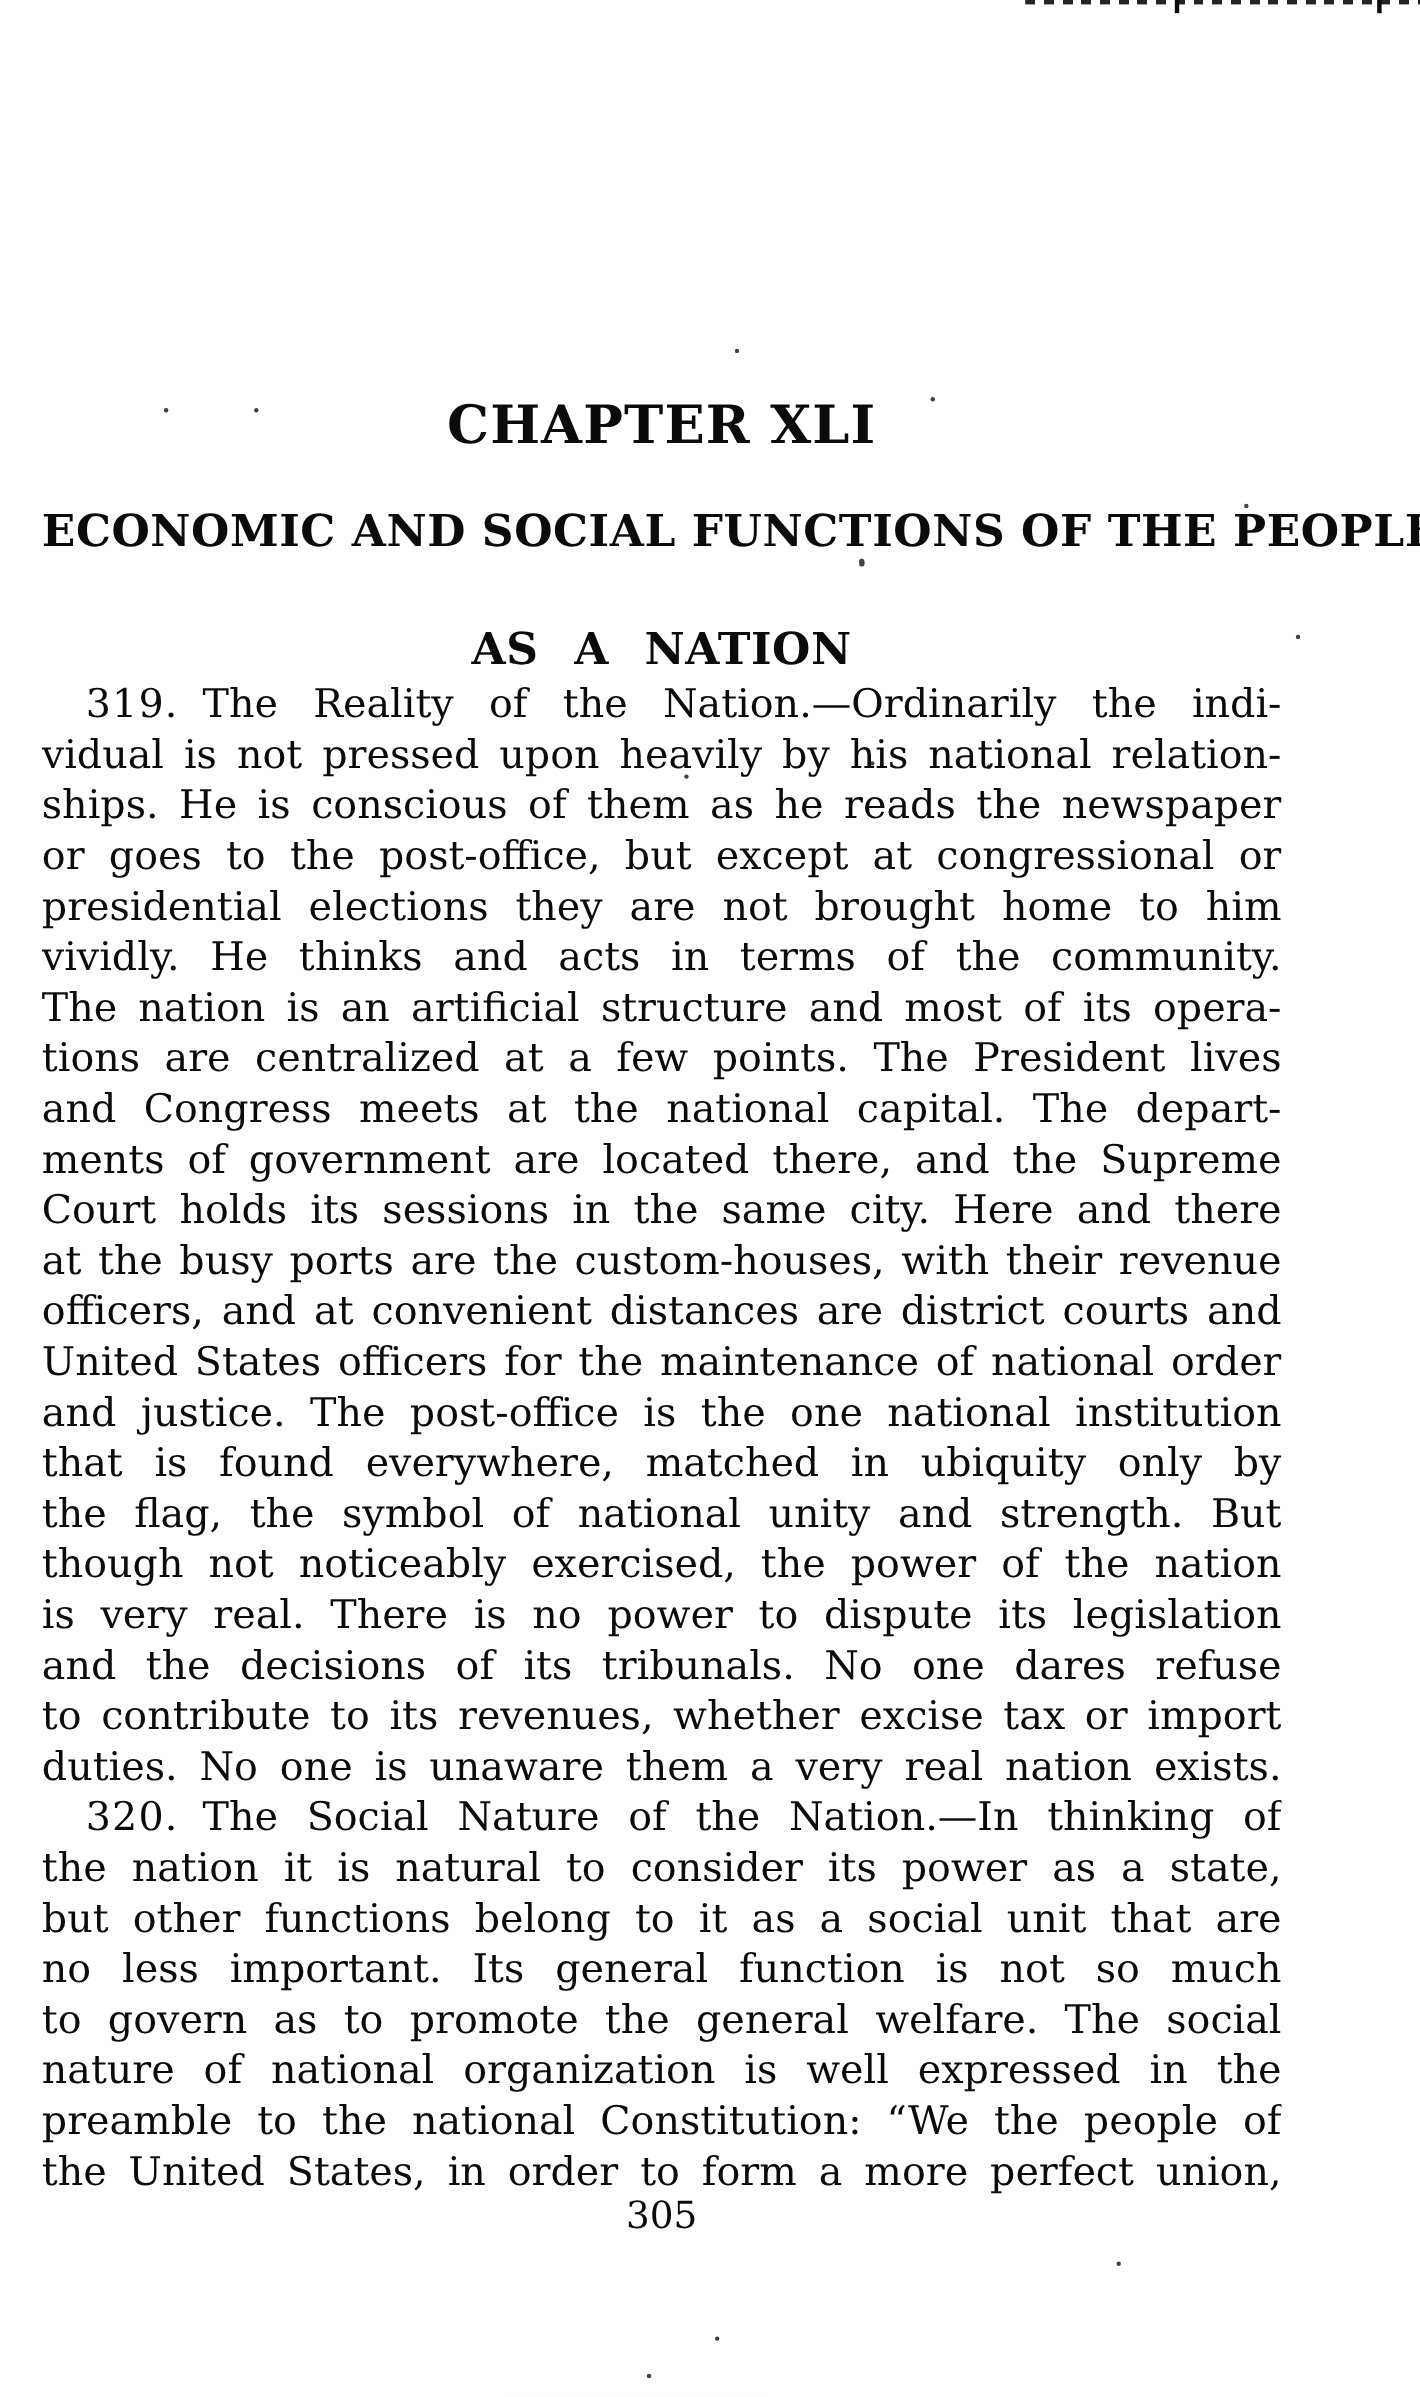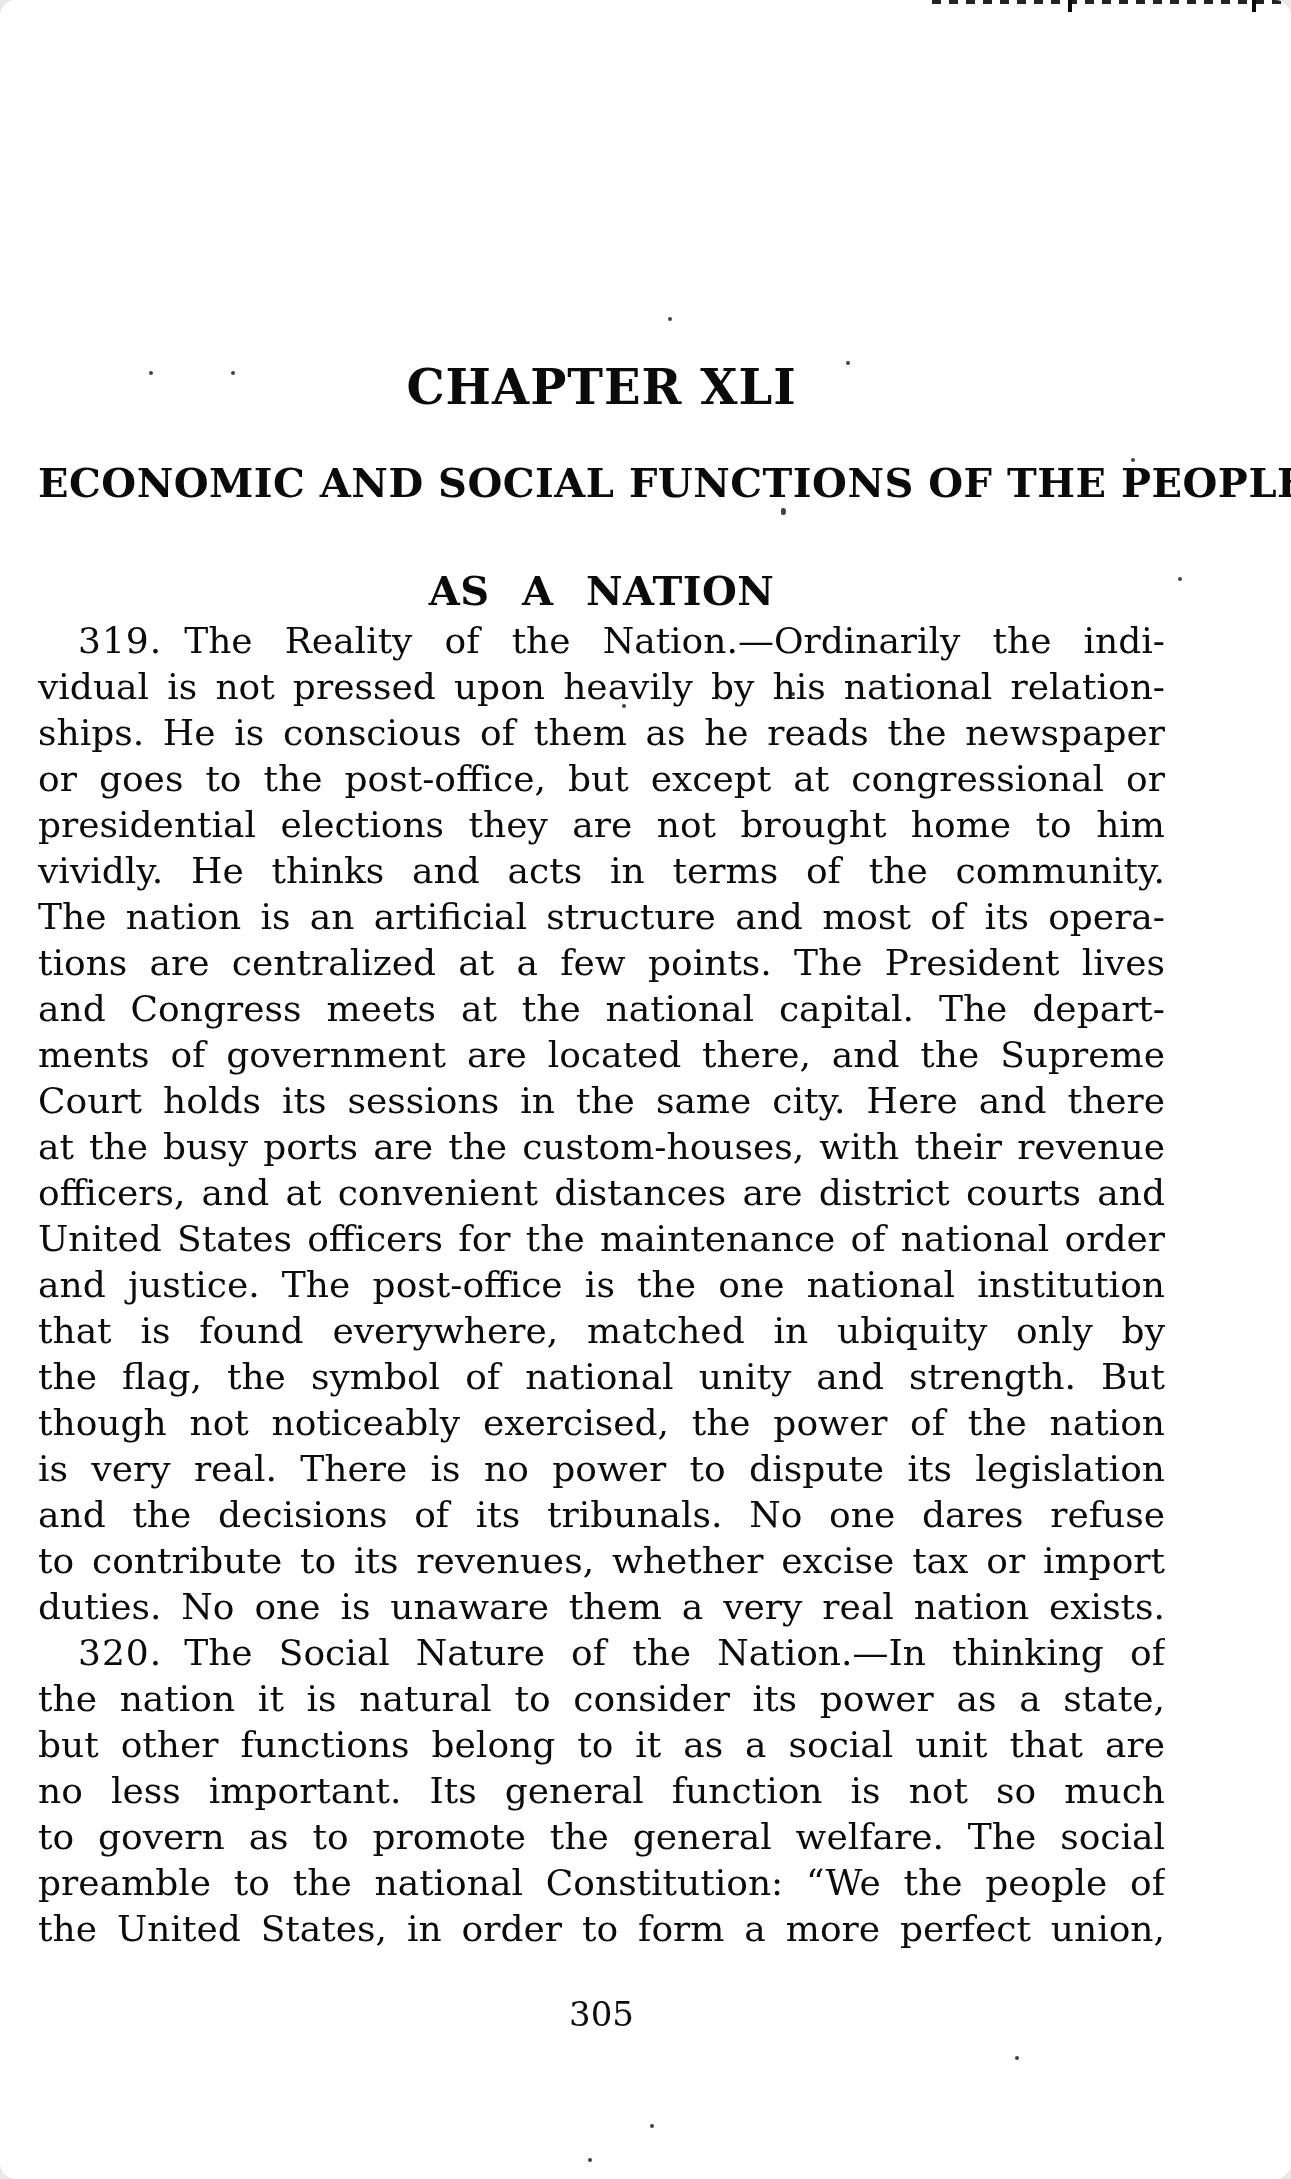--- a/index.html
+++ b/index.html
@@ -4,21 +4,20 @@
 <style>
   html, body { margin: 0; padding: 0; background: #e8e8e8; }
   .page {
     position: relative;
     width: 1291px;
     height: 2179px;
     background: #ffffff;
     overflow: hidden;
     font-family: "DejaVu Serif", serif;
     color: #0b0b0b;
-    border-radius: 16px;
   }
 
   
   .chapter {
     position: absolute;
     left: 38px; width: 1127px; top: 360px;
     margin: 0;
     font-size: 48px; line-height: 54px;
     font-weight: bold;
     text-align: center;
@@ -151,20 +150,21 @@
         <div class="bl">duties.  No one is unaware them a very real nation exists.</div>
       </div>
 
     <div class="first-line"><span class="sec-num">320.</span><span class="run-head">The Social Nature of the Nation.</span><span>—In thinking of</span></div>
 
     <div>
         <div class="bl">the nation it is natural to consider its power as a state,</div>
         <div class="bl">but other functions belong to it as a social unit that are</div>
         <div class="bl">no less important.  Its general function is not so much</div>
         <div class="bl">to govern as to promote the general welfare.  The social</div>
+        <div class="bl">nature of national organization is well expressed in the</div>
         <div class="bl">preamble to the national Constitution: “We the people of</div>
         <div class="bl">the United States, in order to form a more perfect union,</div>
       </div>
 
   </div>
 
   <div class="folio">305</div>
 
 </div>
 

